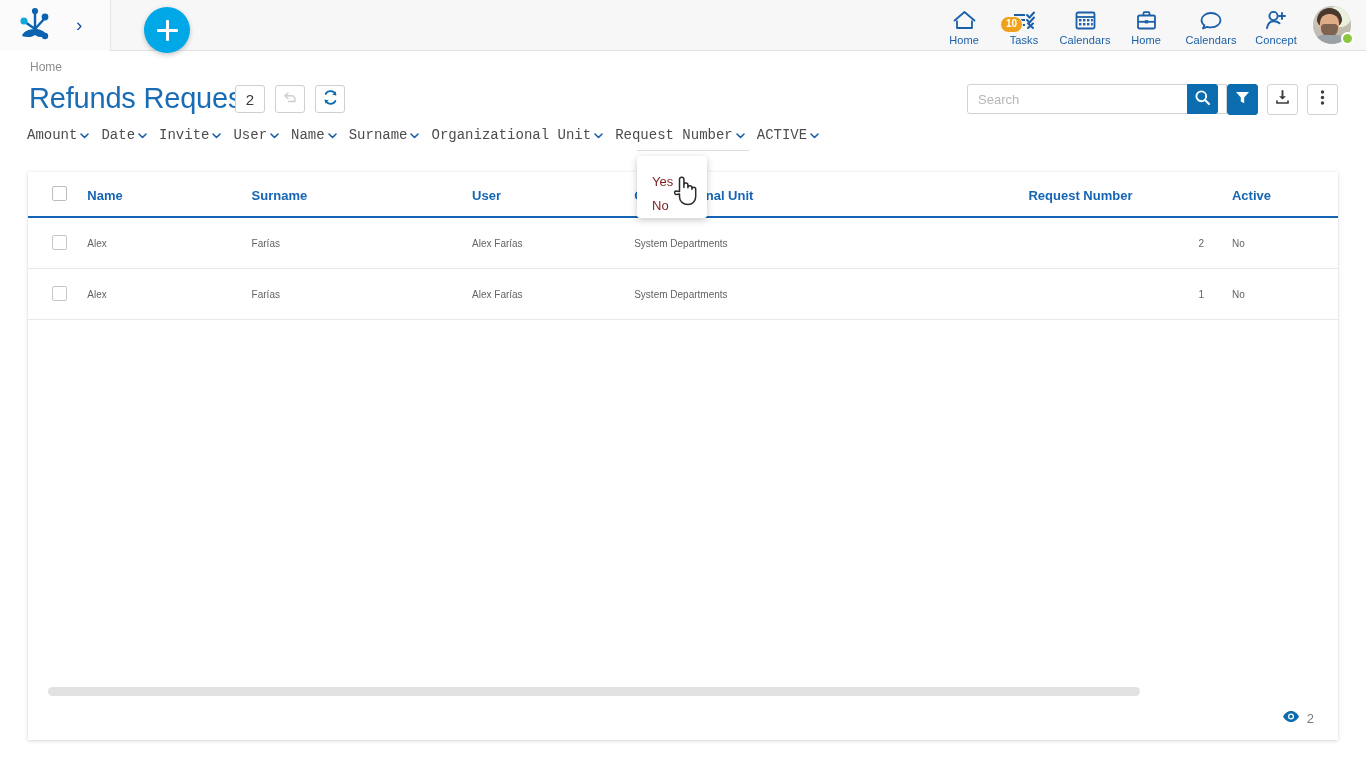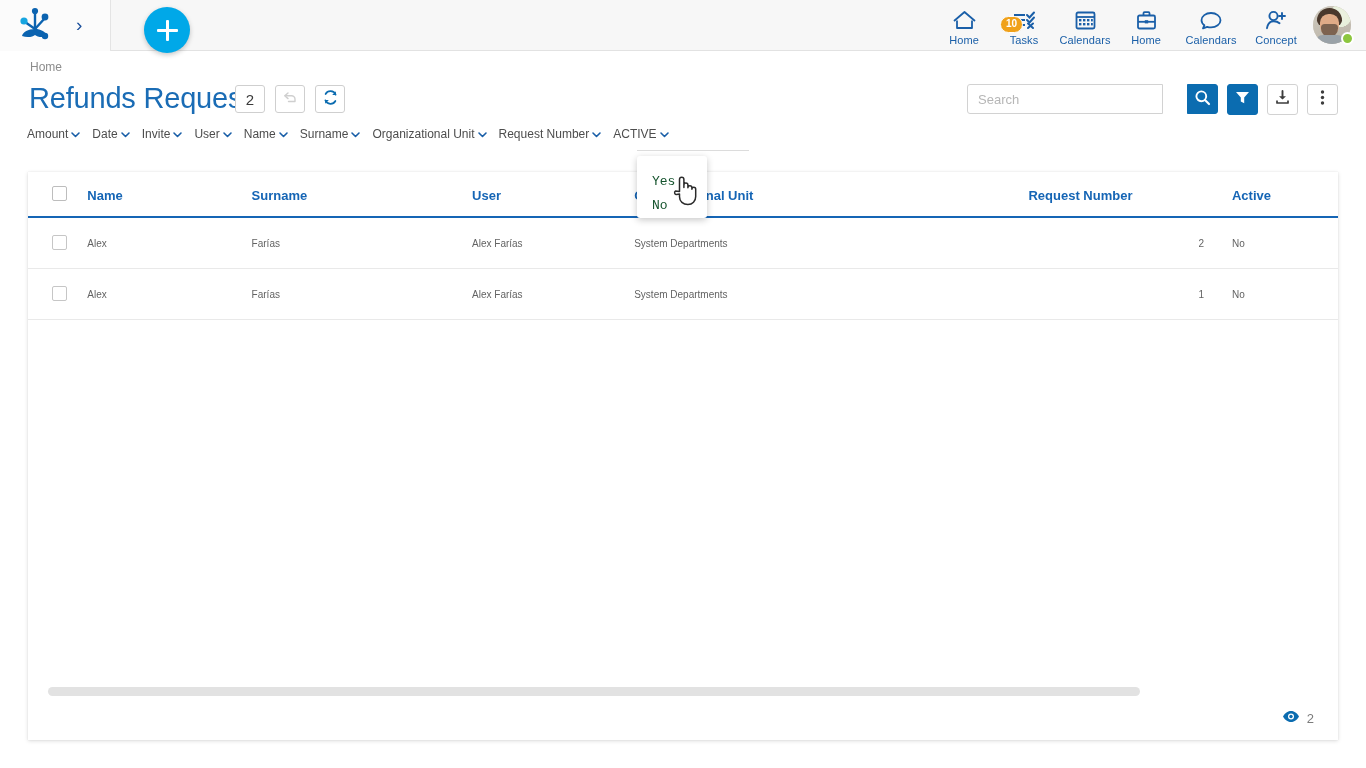--- a/index.html
+++ b/index.html
@@ -146,34 +146,34 @@
     display: flex; align-items: center; justify-content: center;
     cursor: pointer;
   }
   .btn-undo { left: 275px; }
   .btn-refresh { left: 315px; }
 
   
   .filterbar {
     position: absolute; left: 27px; top: 127px;
     display: flex; align-items: flex-end;
-    font-size: 12px; color: #4d4d4d;
+    font-size: 14px; color: #4d4d4d; font-family: Liberation Mono, monospace;
   }
   .fchip {
     display: flex; align-items: center;
     margin-right: 11px; cursor: pointer;
     white-space: nowrap; position: relative;
   }
   .fchip .cav { margin-left: 2px; display:flex; }
   .fchip.active-chip { color: #4d4d4d; }
 
   
   .searchbox {
     position: absolute; left: 967px; top: 84px;
-    width: 196px; height: 30px;
+    width: 260px; height: 30px;
     border: 1px solid #d2d2d2; border-radius: 3px 0 0 3px;
     background: #fff;
     display: flex; align-items: center;
   }
   .searchbox input {
     border: none; outline: none; background: transparent;
     font-size: 13px; color: #555; width: 100%;
     padding: 0 10px; font-family: "Liberation Sans", sans-serif;
   }
   .searchbox input::placeholder { color: #b6b6b6; }
@@ -251,23 +251,23 @@
   .dropdown {
     position: absolute; left: 637px; top: 156px;
     width: 70px; height: 62px;
     background: #fff;
     border-radius: 3px;
     box-shadow: 0 2px 7px rgba(0,0,0,0.22);
     z-index: 40;
     padding-top: 14px;
   }
   .dropdown .dd-item {
-    font-size: 13px; color: #14532d;
+    font-size: 13px; color: #7f1d1d;
     padding: 2px 0 2px 15px;
-    line-height: 20px; cursor: pointer; font-family: Liberation Mono, monospace;
+    line-height: 20px; cursor: pointer;
   }
   .dd-divider {
     position: absolute; left: 637px; top: 150px;
     width: 112px; height: 1px; background: #dcdcdc; z-index: 41;
   }
   .cursor-hand {
     position: absolute; left: 671px; top: 173px;
     z-index: 60; pointer-events: none;
   }
 </style>

